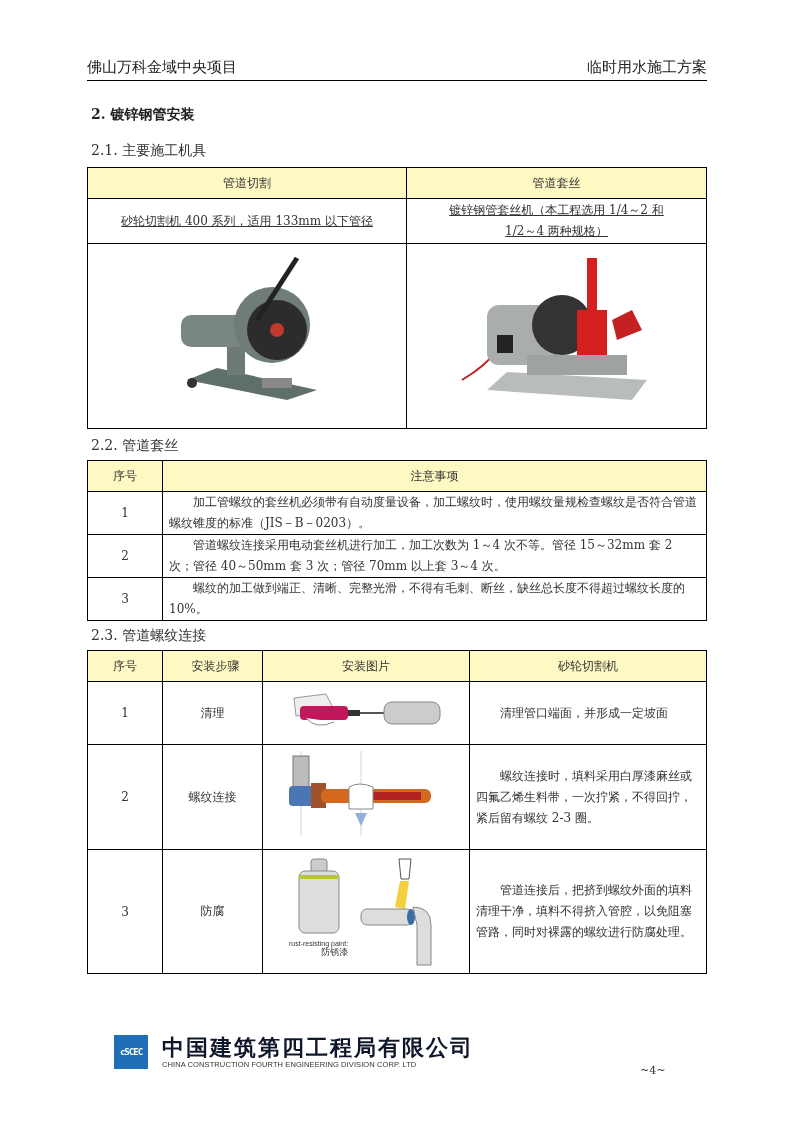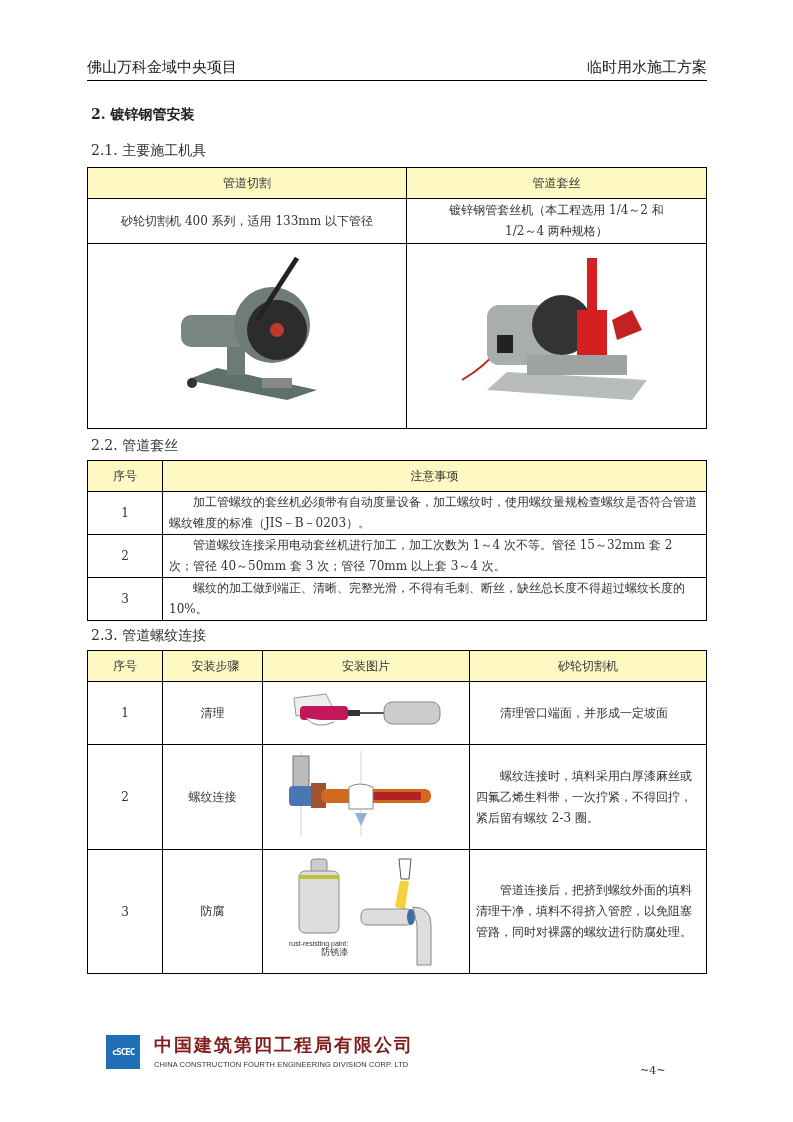--- a/index.html
+++ b/index.html
@@ -11,26 +11,26 @@
   .header .l { position: absolute; left: 0; top: 2px; }
   .header .r { position: absolute; right: 0; top: 2px; }
   .h2 { position: absolute; left: 91px; top: 106px; font-size: 14px; font-weight: bold; }
   .h3 { position: absolute; left: 91px; font-size: 14px; color: #333; }
   table { position: absolute; border-collapse: collapse; font-size: 12px; color: #333; }
   td, th { border: 1px solid #000; padding: 0 6px; vertical-align: middle; }
   th { background: #fef9c3; font-weight: normal; height: 30px; text-align: center; }
   .c { text-align: center; }
   .j { text-align: left; line-height: 21px; text-indent: 2em; }
   .img-cell { text-align: center; }
-  .footer { position: absolute; left: 106px; top: 1035px; width: 610px; height: 40px; }
+  .footer { position: absolute; left: 114px; top: 1035px; width: 610px; height: 40px; }
   .logo-box { position: absolute; left: 0; top: 0; width: 34px; height: 34px; background: #1f6fb8;
               color: #fff; font-family: "DejaVu Sans Mono", monospace; font-size: 9px; font-weight: bold;
               display: flex; align-items: center; justify-content: center; letter-spacing: -1px; }
   .co-cn { position: absolute; left: 48px; top: -2px; font-family: "DejaVu Sans", sans-serif;
-           font-size: 18px; font-weight: bold; letter-spacing: 2px; color: #7f1d1d; }
+           font-size: 22px; font-weight: bold; letter-spacing: 2px; color: #0f172a; }
   .co-en { position: absolute; left: 48px; top: 25px; font-family: "Liberation Sans", sans-serif;
            font-size: 7.5px; color: #333; letter-spacing: 0.1px; }
   .page-num { position: absolute; left: 640px; top: 1064px; font-size: 11px; color: #333; }
 </style>
 </head>
 <body>
 
 <div class="header">
   <span class="l">佛山万科金域中央项目</span>
   <span class="r">临时用水施工方案</span>
@@ -38,21 +38,21 @@
 
 <div class="h2">2. 镀锌钢管安装</div>
 
 <div class="h3" style="top:142px;">2.1. 主要施工机具</div>
 <table style="left:87px; top:167px; width:620px;">
   <tbody>
       <tr>
     <th style="width:306px;">管道切割</th>
     <th>管道套丝</th>
   </tr>
-  <tr style="height:45px;">
+  <tr style="height:45px;text-decoration:underline;">
     <td class="c">砂轮切割机 400 系列，适用 133mm 以下管径</td>
     <td class="c" style="line-height:21px; padding:0 40px;margin-left:23px;">镀锌钢管套丝机（本工程选用 1/4～2 和 1/2～4 两种规格）</td>
   </tr>
   <tr style="height:185px;">
     <td class="img-cell">
       <svg width="160" height="170" viewBox="0 0 160 170">
         <polygon points="20,130 120,150 150,140 50,118" fill="#5f6f6c"></polygon>
         <circle cx="25" cy="133" r="5" fill="#333"></circle>
         <rect x="60" y="85" width="18" height="40" fill="#6d7a77"></rect>
         <rect x="14" y="65" width="70" height="32" rx="10" fill="#7a8683"></rect>

